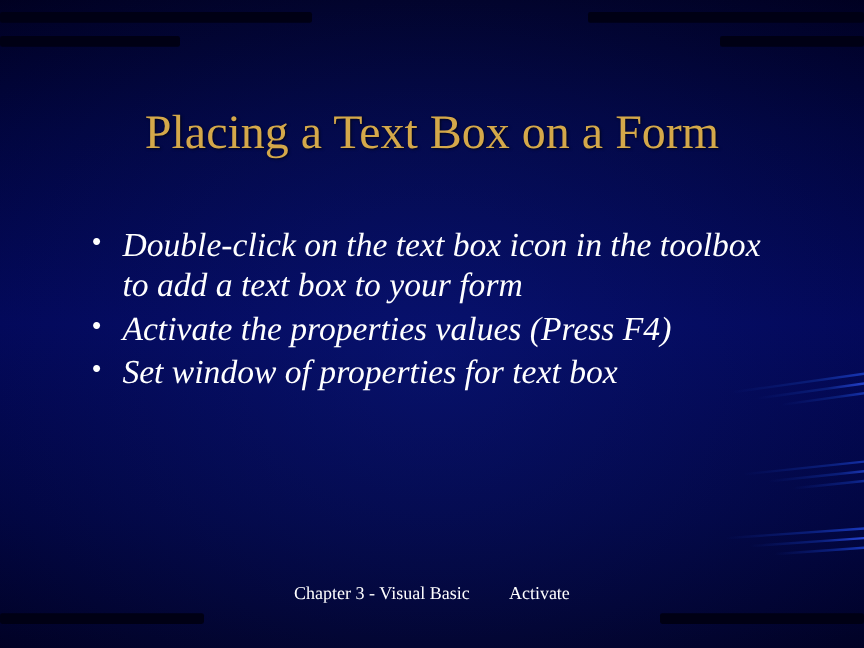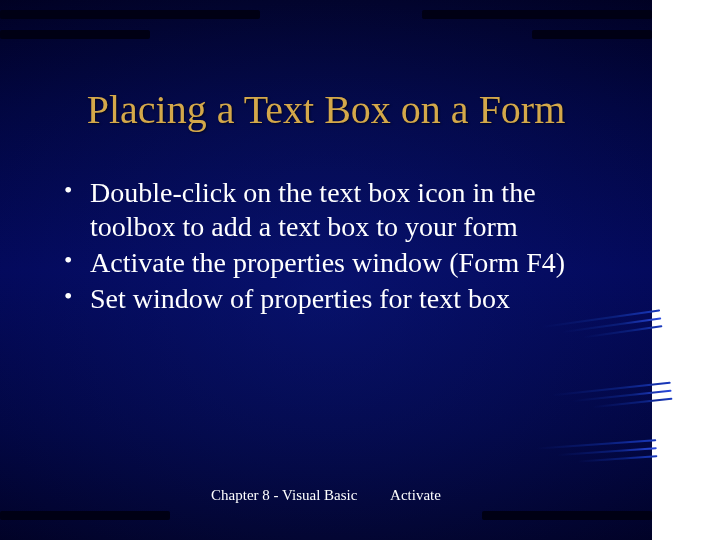--- a/index.html
+++ b/index.html
@@ -5,21 +5,21 @@
   html, body {
     margin: 0;
     padding: 0;
     width: 720px;
     height: 540px;
     overflow: hidden;
     font-family: "Times New Roman", Times, serif;
   }
   .slide {
     position: relative;
-    width: 652px;
+    width: 720px;
     height: 540px;
     background:
       radial-gradient(ellipse 900px 700px at 50% 55%, rgba(20,40,160,0.35) 0%, rgba(0,0,60,0.0) 60%),
       linear-gradient(180deg, #000020 0%, #000338 20%, #010552 50%, #000338 80%, #000020 100%);
     color: #fff;
     box-sizing: border-box;
   }
   .bar {
     position: absolute;
     background: #000014;
@@ -63,22 +63,23 @@
   }
 
   .body {
     position: absolute;
     top: 176px;
     left: 60px;
     right: 60px;
   }
   .body ul {
     list-style: none;
-    margin: 0;
+    margin: 12px;
     padding: 0;
+    font-style: italic;
   }
   .body li {
     position: relative;
     font-size: 28px;
     line-height: 1.22;
     color: #ffffff;
     padding-left: 30px;
     margin-bottom: 2px;
   }
   .body li::before {
@@ -127,24 +128,24 @@
     <div class="streak s1"></div>
       <div class="streak s2"></div>
       <div class="streak s3"></div>
   </div>
 
   <div class="title">Placing a Text Box on a Form</div>
 
   <div class="body">
     <ul>
       <li>Double-click on the text box icon in the toolbox to add a text box to your form</li>
-      <li>Activate the properties window (Form F4)</li>
+      <li>Activate the properties values (Press F4)</li>
       <li>Set window of properties for text box</li>
     </ul>
   </div>
 
   <div class="footer">
-    <span>Chapter 8 - Visual Basic</span>
+    <span>Chapter 3 - Visual Basic</span>
     <span class="gap"></span>
     <span>Activate</span>
   </div>
 
 </div>
 
 </body></html>

